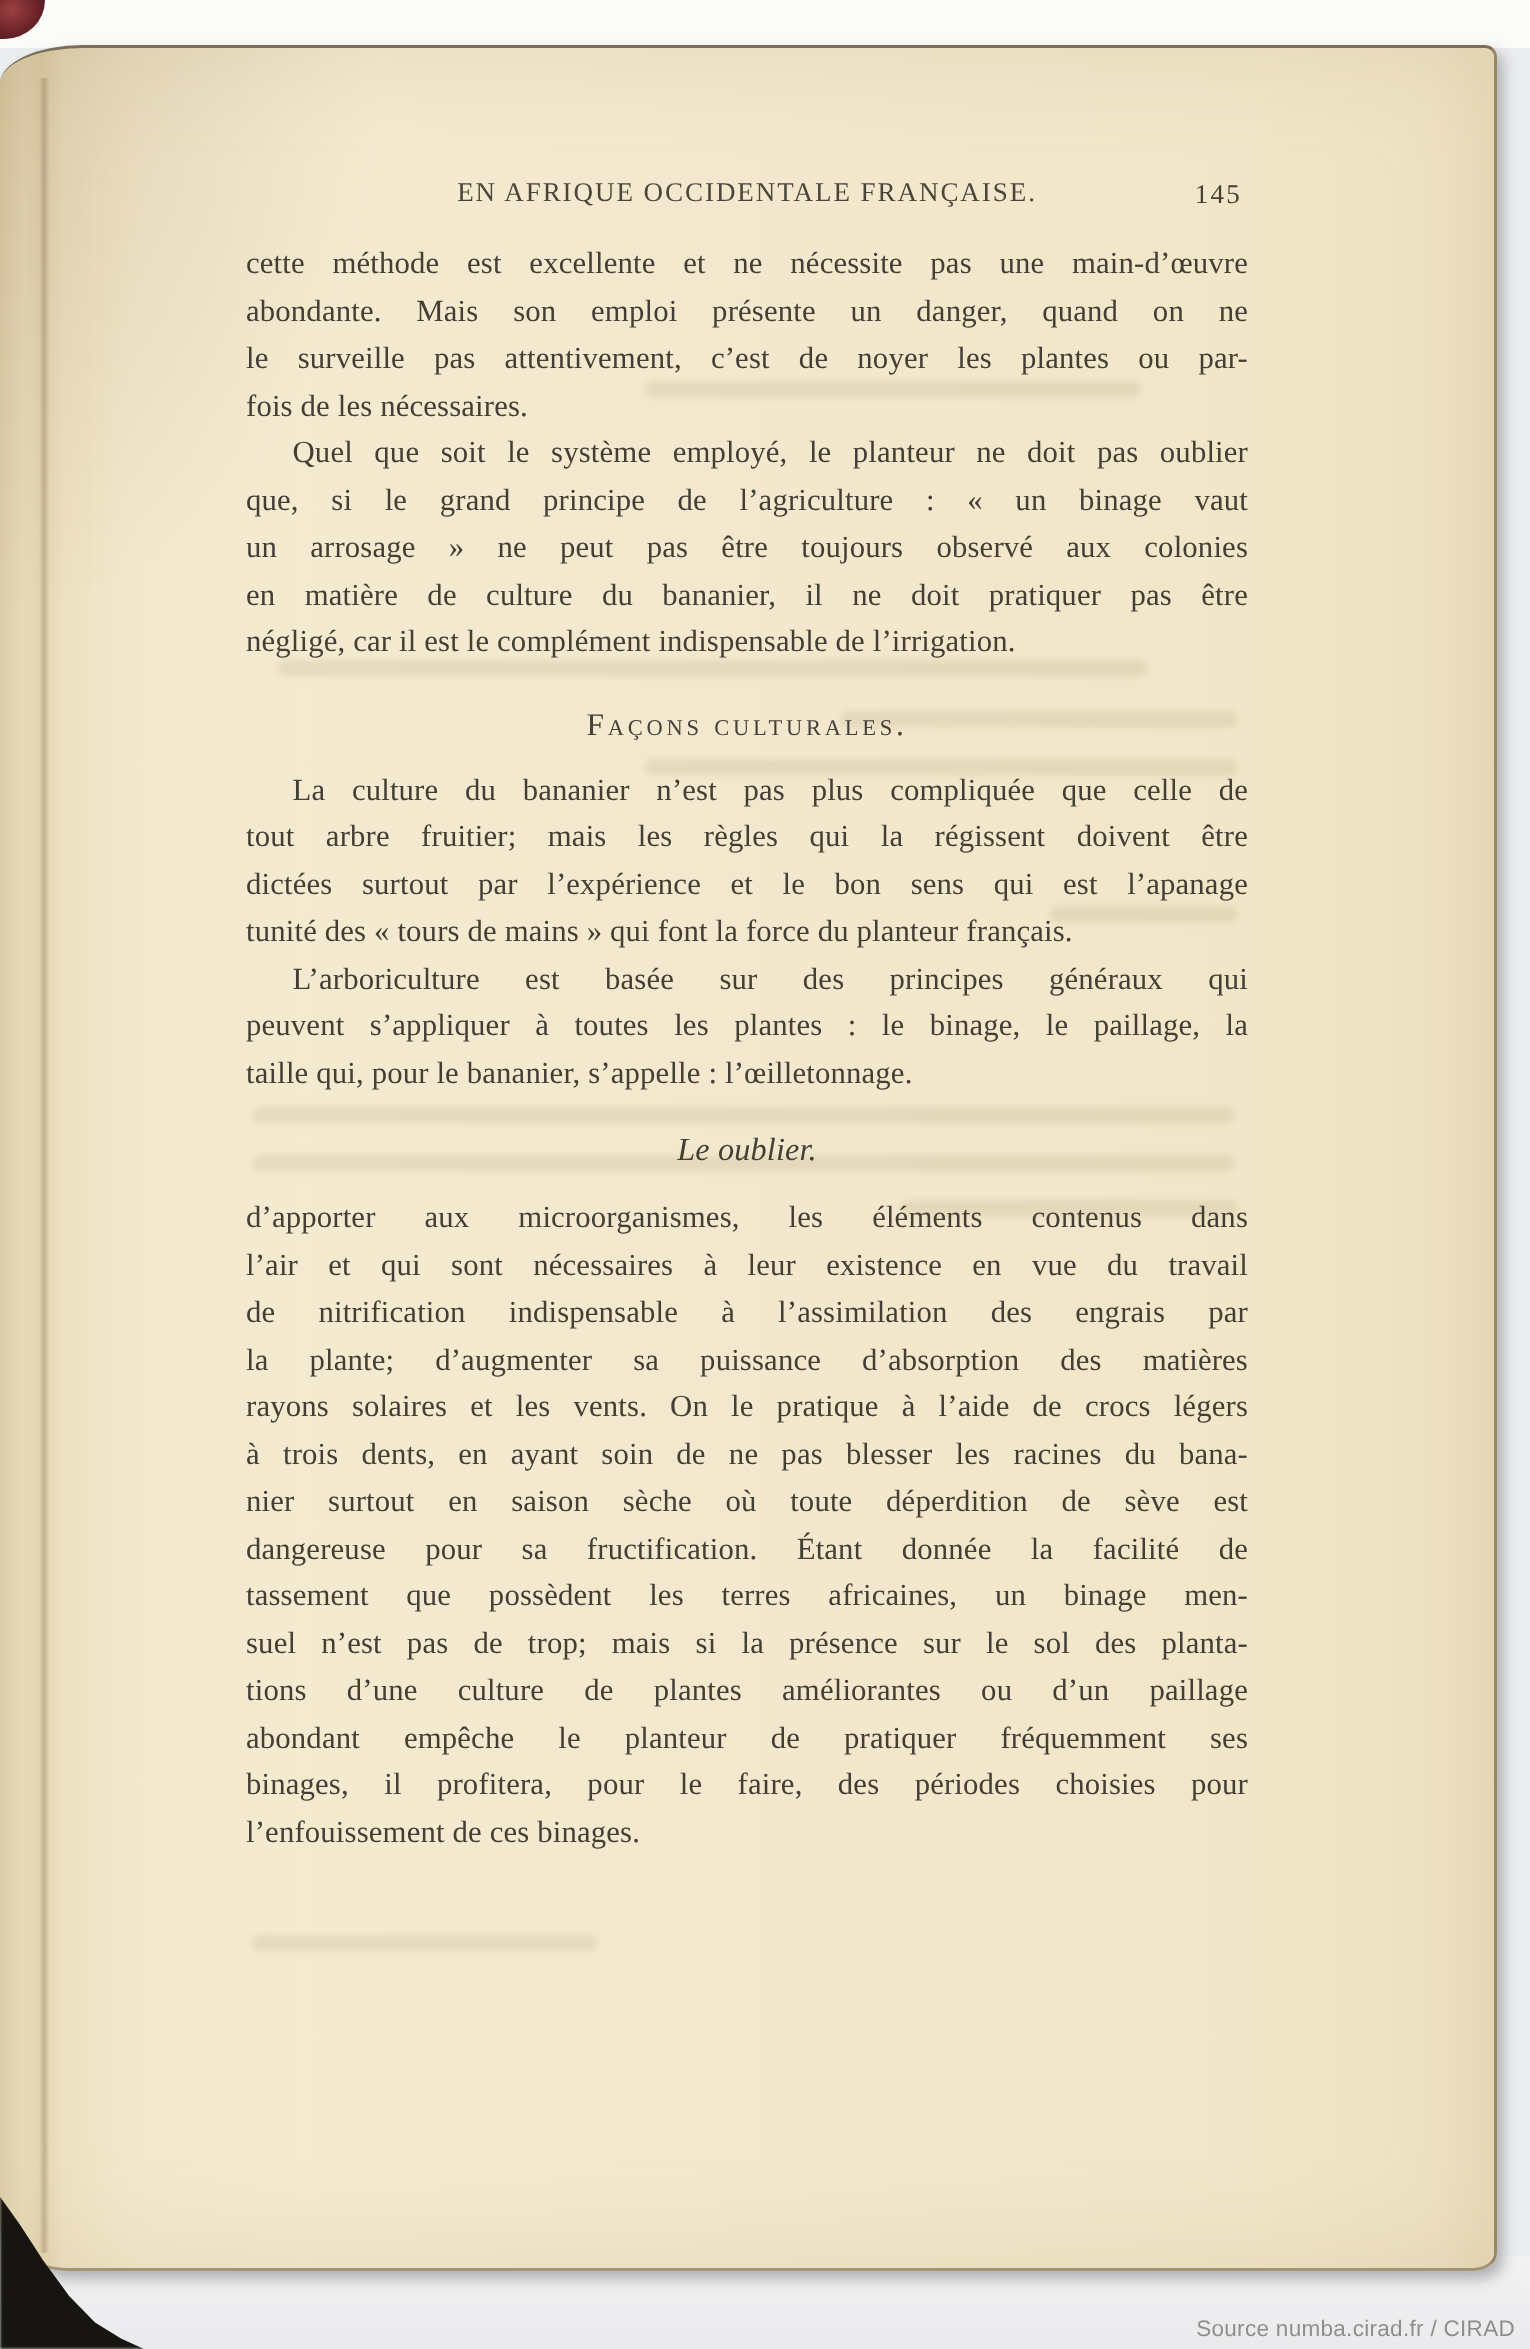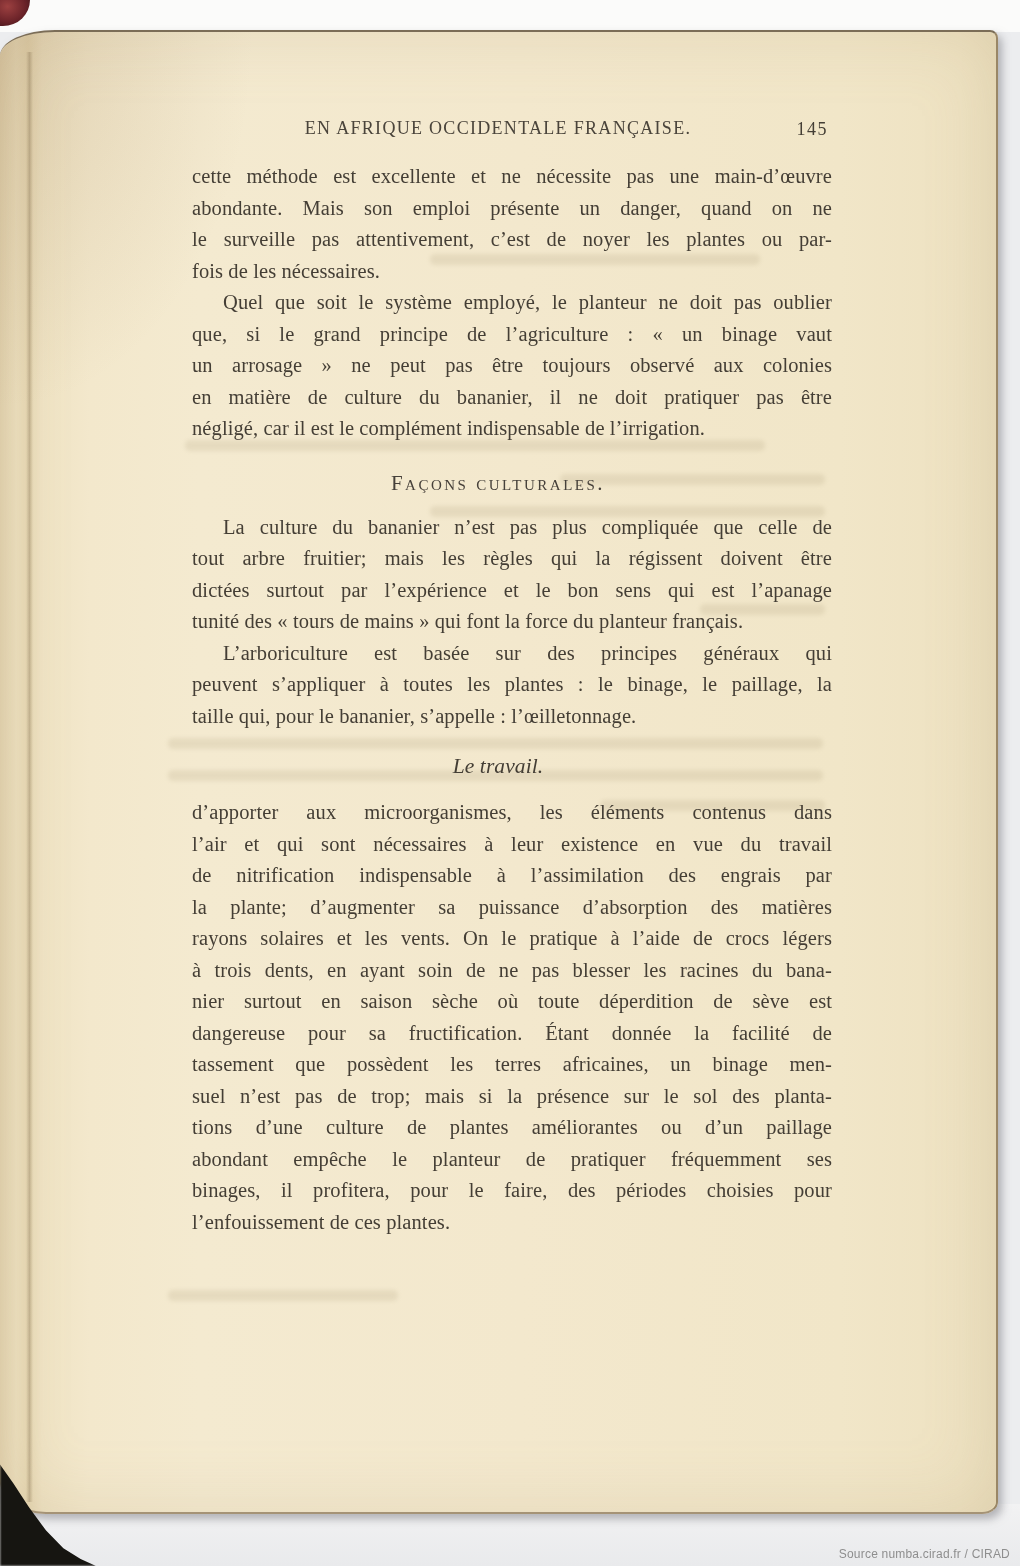--- a/index.html
+++ b/index.html
@@ -94,21 +94,20 @@
   .page-body {
     margin-top: 19px;
     font-size: 20.5px;
     line-height: 31.5px;
     letter-spacing: 0.1px;
   }
   .bodyline {
     text-align: justify;
     text-align-last: justify;
     white-space: normal;
-    margin-left: 28px;
   }
   .bodyline.lastline { text-align-last: left; }
   .bodyline.indent { text-indent: 31px; }
 
   .section-heading {
     margin: 25px 0 15px 0;
     height: 27px; line-height: 27px;
     text-align: center;
     font-variant: small-caps;
     letter-spacing: 2.5px;
@@ -132,21 +131,21 @@
     filter: blur(2px);
     border-radius: 5px;
     pointer-events: none;
   }
 
   
   .source-attribution {
     position: absolute;
     right: 10px; bottom: 5px;
     font-family: "Liberation Sans", "DejaVu Sans", sans-serif;
-    font-size: 12px;
+    font-size: 15px;
     color: #8e8e8e;
     letter-spacing: 0.2px;
   }
 </style>
 </head>
 <body>
 
 <div class="scan-top-band"></div>
 <div class="scan-bottom-band"></div>
 
@@ -179,35 +178,35 @@
         <div class="bodyline">en matière de culture du bananier, il ne doit pratiquer pas être</div>
         <div class="bodyline lastline">négligé, car il est le complément indispensable de l’irrigation.</div>
         <div class="section-heading">Façons culturales.</div>
         <div class="bodyline indent">La culture du bananier n’est pas plus compliquée que celle de</div>
         <div class="bodyline">tout arbre fruitier; mais les règles qui la régissent doivent être</div>
         <div class="bodyline">dictées surtout par l’expérience et le bon sens qui est l’apanage</div>
         <div class="bodyline lastline">tunité des « tours de mains » qui font la force du planteur français.</div>
         <div class="bodyline indent">L’arboriculture est basée sur des principes généraux qui</div>
         <div class="bodyline">peuvent s’appliquer à toutes les plantes : le binage, le paillage, la</div>
         <div class="bodyline lastline">taille qui, pour le bananier, s’appelle : l’œilletonnage.</div>
-        <div class="italic-heading">Le travail.</div>
+        <div class="italic-heading">Le oublier.</div>
         <div class="bodyline">d’apporter aux microorganismes, les éléments contenus dans</div>
         <div class="bodyline">l’air et qui sont nécessaires à leur existence en vue du travail</div>
         <div class="bodyline">de nitrification indispensable à l’assimilation des engrais par</div>
         <div class="bodyline">la plante; d’augmenter sa puissance d’absorption des matières</div>
         <div class="bodyline">rayons solaires et les vents. On le pratique à l’aide de crocs légers</div>
         <div class="bodyline">à trois dents, en ayant soin de ne pas blesser les racines du bana-</div>
         <div class="bodyline">nier surtout en saison sèche où toute déperdition de sève est</div>
         <div class="bodyline">dangereuse pour sa fructification. Étant donnée la facilité de</div>
         <div class="bodyline">tassement que possèdent les terres africaines, un binage men-</div>
         <div class="bodyline">suel n’est pas de trop; mais si la présence sur le sol des planta-</div>
         <div class="bodyline">tions d’une culture de plantes améliorantes ou d’un paillage</div>
         <div class="bodyline">abondant empêche le planteur de pratiquer fréquemment ses</div>
         <div class="bodyline">binages, il profitera, pour le faire, des périodes choisies pour</div>
-        <div class="bodyline lastline">l’enfouissement de ces plantes.</div>
+        <div class="bodyline lastline">l’enfouissement de ces binages.</div>
       </div>
   </div>
 </div>
 
 <div class="spine-corner"></div>
 <div class="binding-shadow"></div>
 
 <div class="source-attribution">Source numba.cirad.fr / CIRAD</div>
 
 </body></html>

